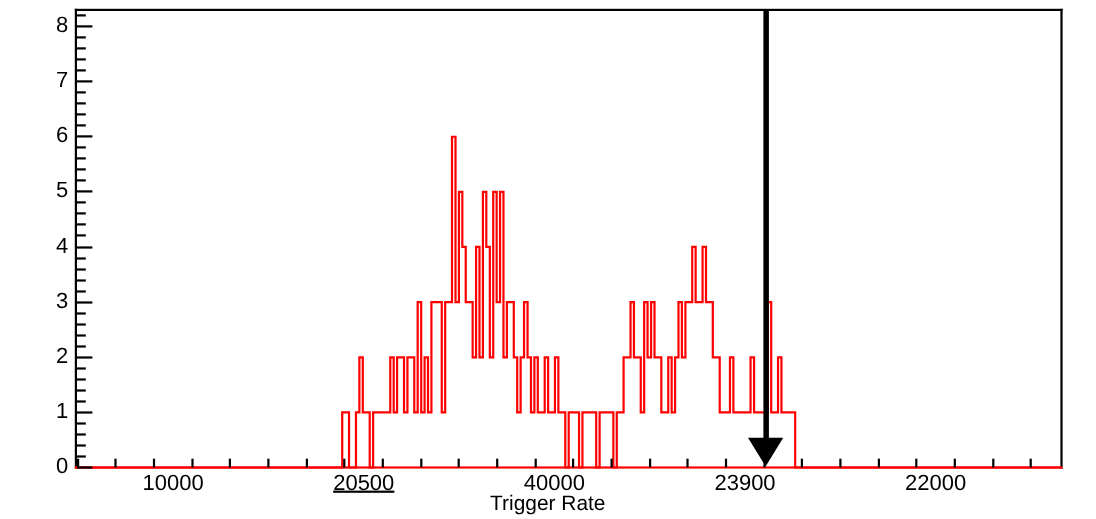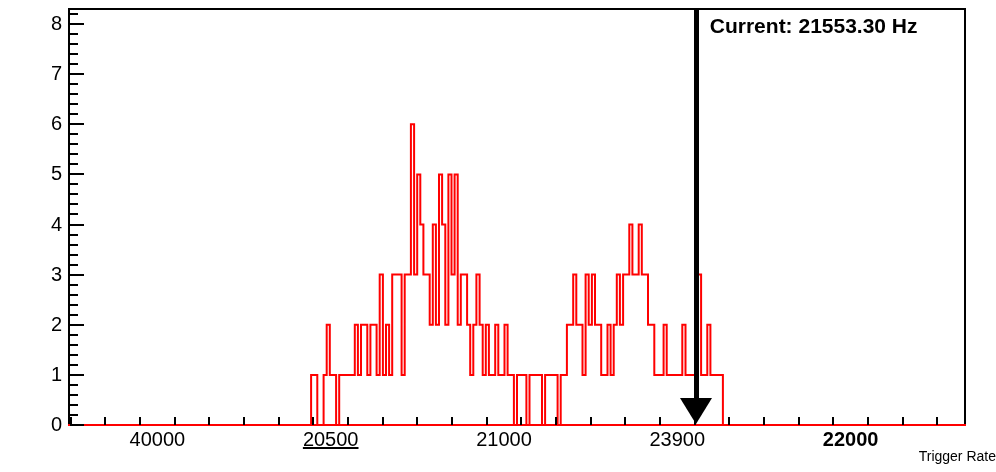--- a/index.html
+++ b/index.html
@@ -15,21 +15,21 @@
   .tick{position:absolute;background:#000000;}
   .ytick-major{left:70px;width:14px;height:2px;}
   .ytick-minor{left:70px;width:8px;height:2px;}
   .ytick-label{position:absolute;font-size:20px;color:#000;
                text-align:right;width:44px;left:18px;line-height:20px;}
   .xtick-minor{top:417px;width:2px;height:8px;}
   .xtick-label{position:absolute;top:428px;font-size:20px;color:#000;
                text-align:center;width:120px;line-height:22px;}
 
   #x-axis-title{position:absolute;top:448px;left:0;width:996px;
-                text-align:right;font-size:14px;color:#000;}
+                text-align:center;font-size:19px;color:#000;}
 
   #plot-canvas{position:absolute;left:0;top:0;width:996px;height:472px;}
 
   #baseline{position:absolute;left:68px;top:424px;width:898px;height:2px;
             background:#ff0000;}
 
   #marker-line{position:absolute;width:5px;background:#000000;}
   #marker-arrow{position:absolute;width:0;height:0;
                 border-left:16px solid transparent;
                 border-right:16px solid transparent;
@@ -125,25 +125,24 @@
       <div class="tick xtick-minor" style="left: 624.317px;"></div>
       <div class="tick xtick-minor" style="left: 658.979px;"></div>
       <div class="tick xtick-minor" style="left: 693.64px;"></div>
       <div class="tick xtick-minor" style="left: 728.302px;"></div>
       <div class="tick xtick-minor" style="left: 762.963px;"></div>
       <div class="tick xtick-minor" style="left: 797.625px;"></div>
       <div class="tick xtick-minor" style="left: 832.286px;"></div>
       <div class="tick xtick-minor" style="left: 866.948px;"></div>
       <div class="tick xtick-minor" style="left: 901.609px;"></div>
       <div class="tick xtick-minor" style="left: 936.271px;"></div>
-      <div class="xtick-label" style="left: 97.3868px;">40000</div>
+      <div class="xtick-label" style="left: 97.3868px;">10000</div>
       <div class="xtick-label" style="left: 270.694px; text-decoration: underline;">20500</div>
-      <div class="xtick-label" style="left: 444.002px;">21000</div>
+      <div class="xtick-label" style="left: 444.002px;">40000</div>
       <div class="xtick-label" style="left: 617.309px;">23900</div>
-      <div class="xtick-label" style="left: 790.617px; font-weight: bold;">22000</div>
+      <div class="xtick-label" style="left: 790.617px;">22000</div>
     </div>
 
   <div id="marker-line" style="left: 693.784px; top: 9px; height: 394px;"></div>
   <div id="marker-arrow" style="left: 679.784px; top: 398px;"></div>
-  <div id="current-label" style="left: 709.784px; top: 14px;">Current: 21553.30 Hz</div>
 
   <div id="x-axis-title">Trigger Rate</div>
 </div>
 
 </body></html>

